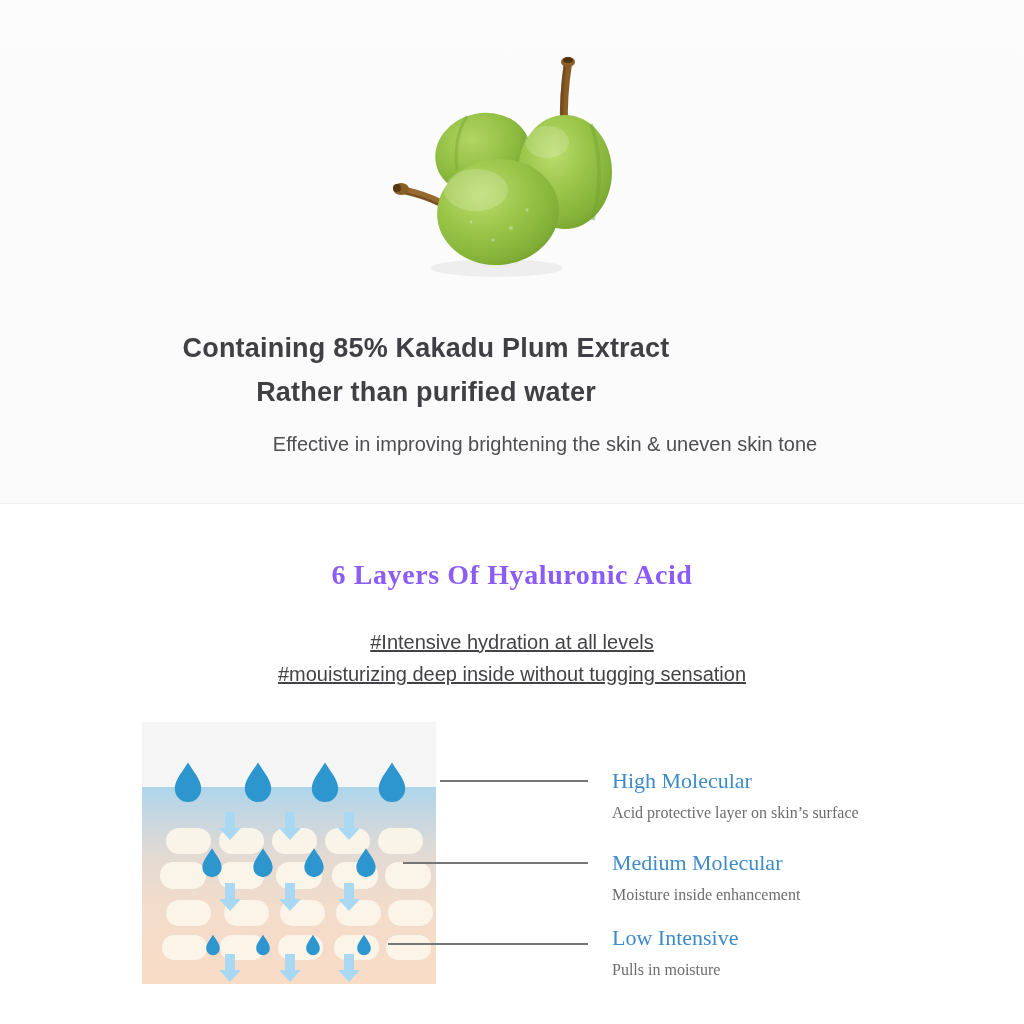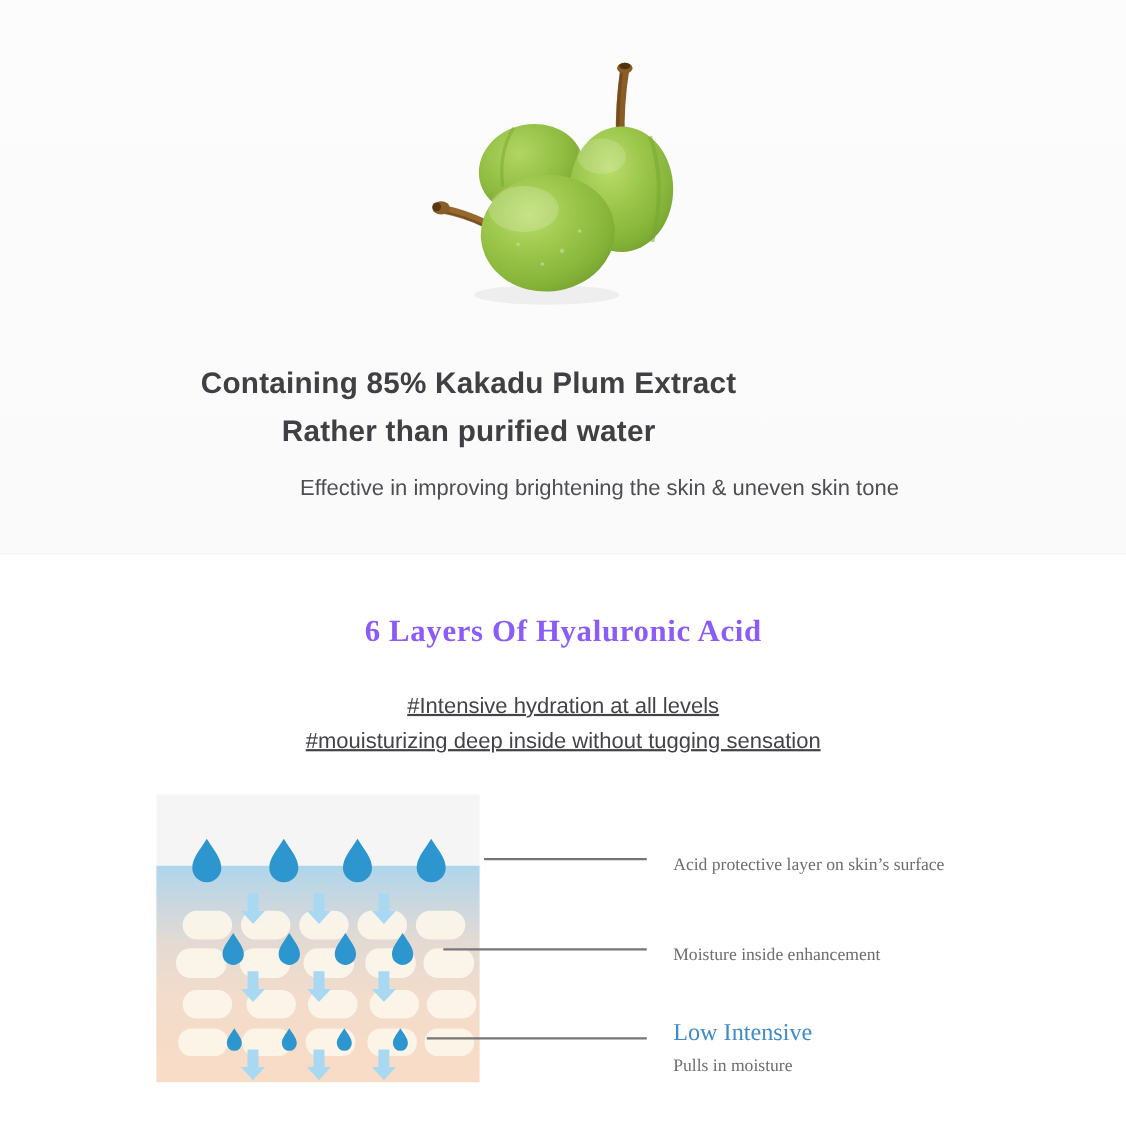--- a/index.html
+++ b/index.html
@@ -195,22 +195,24 @@
       <use class="drop" href="#dropShape" transform="translate(171,224) scale(0.62)"></use>
       <use class="drop" href="#dropShape" transform="translate(222,224) scale(0.62)"></use>
     </g>
 
     <line class="connector" x1="298" y1="59" x2="446" y2="59"></line>
     <line class="connector" x1="261" y1="141" x2="446" y2="141"></line>
     <line class="connector" x1="246" y1="222" x2="446" y2="222"></line>
   </svg>
 
   <div class="layer-block" id="layer-1">
+    <div class="layer-name">High Molecular</div>
     <div class="layer-desc">Acid protective layer on skin’s surface</div>
   </div>
   <div class="layer-block" id="layer-2">
+    <div class="layer-name">Medium Molecular</div>
     <div class="layer-desc">Moisture inside enhancement</div>
   </div>
   <div class="layer-block" id="layer-3">
     <div class="layer-name">Low Intensive</div>
     <div class="layer-desc">Pulls in moisture</div>
   </div>
 </div>
 
 </body></html>

